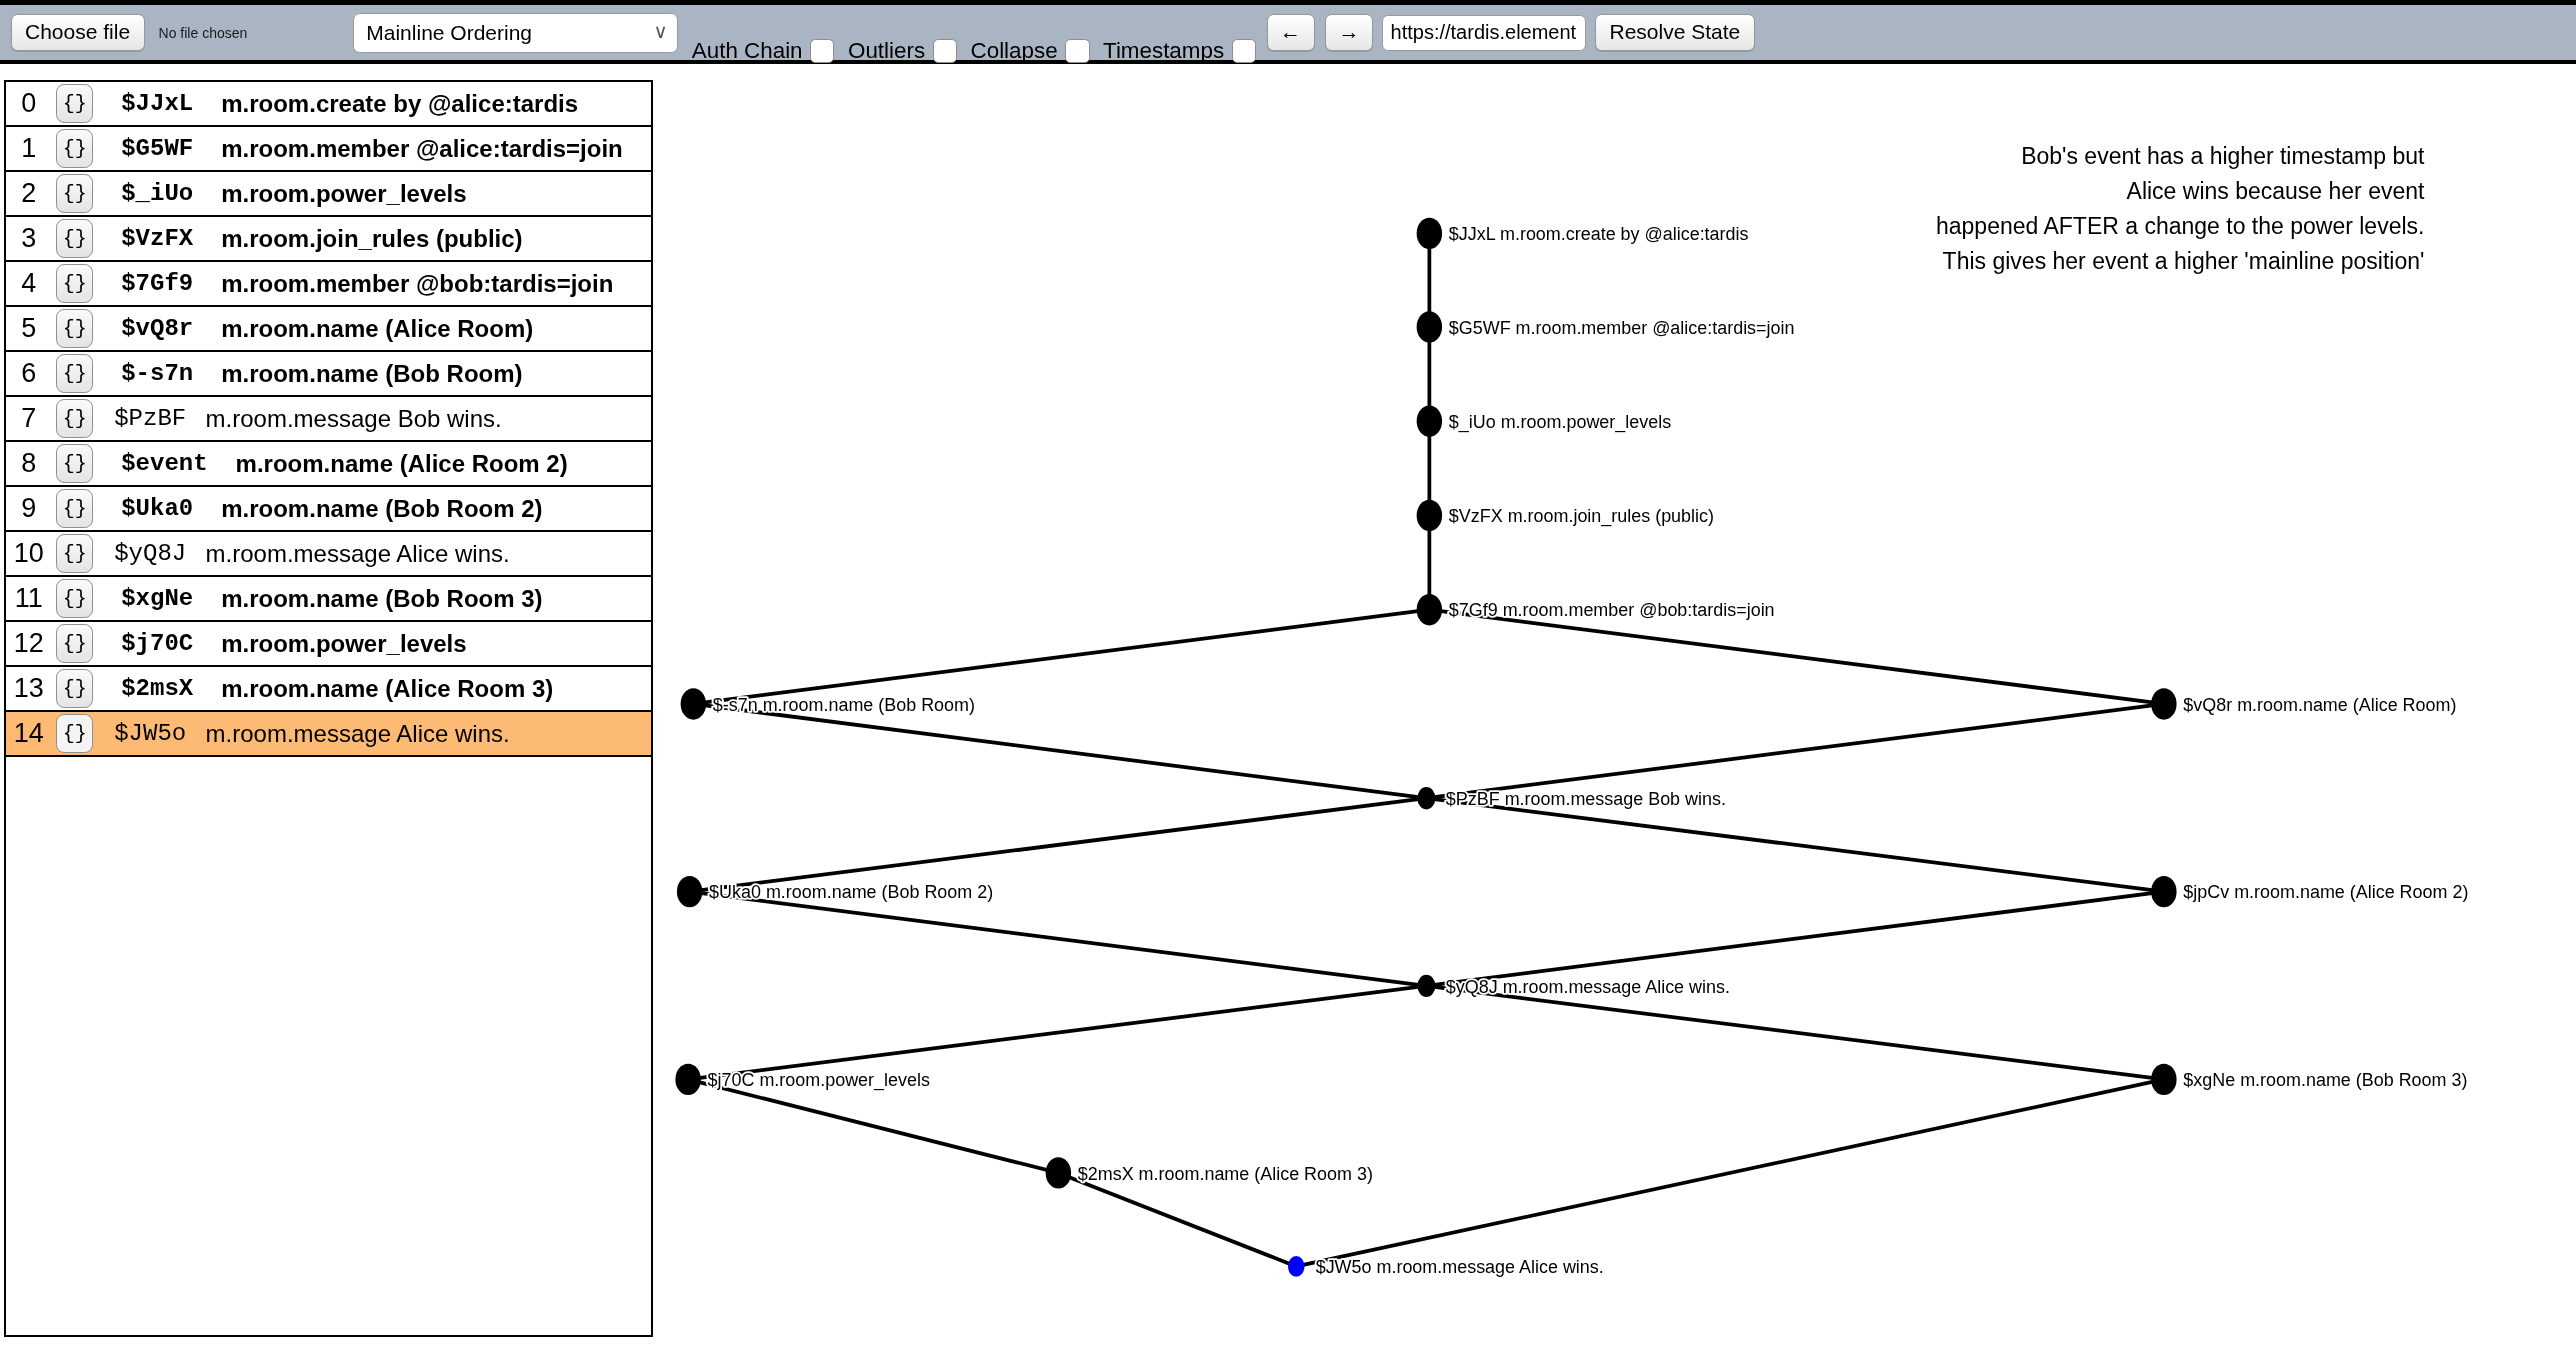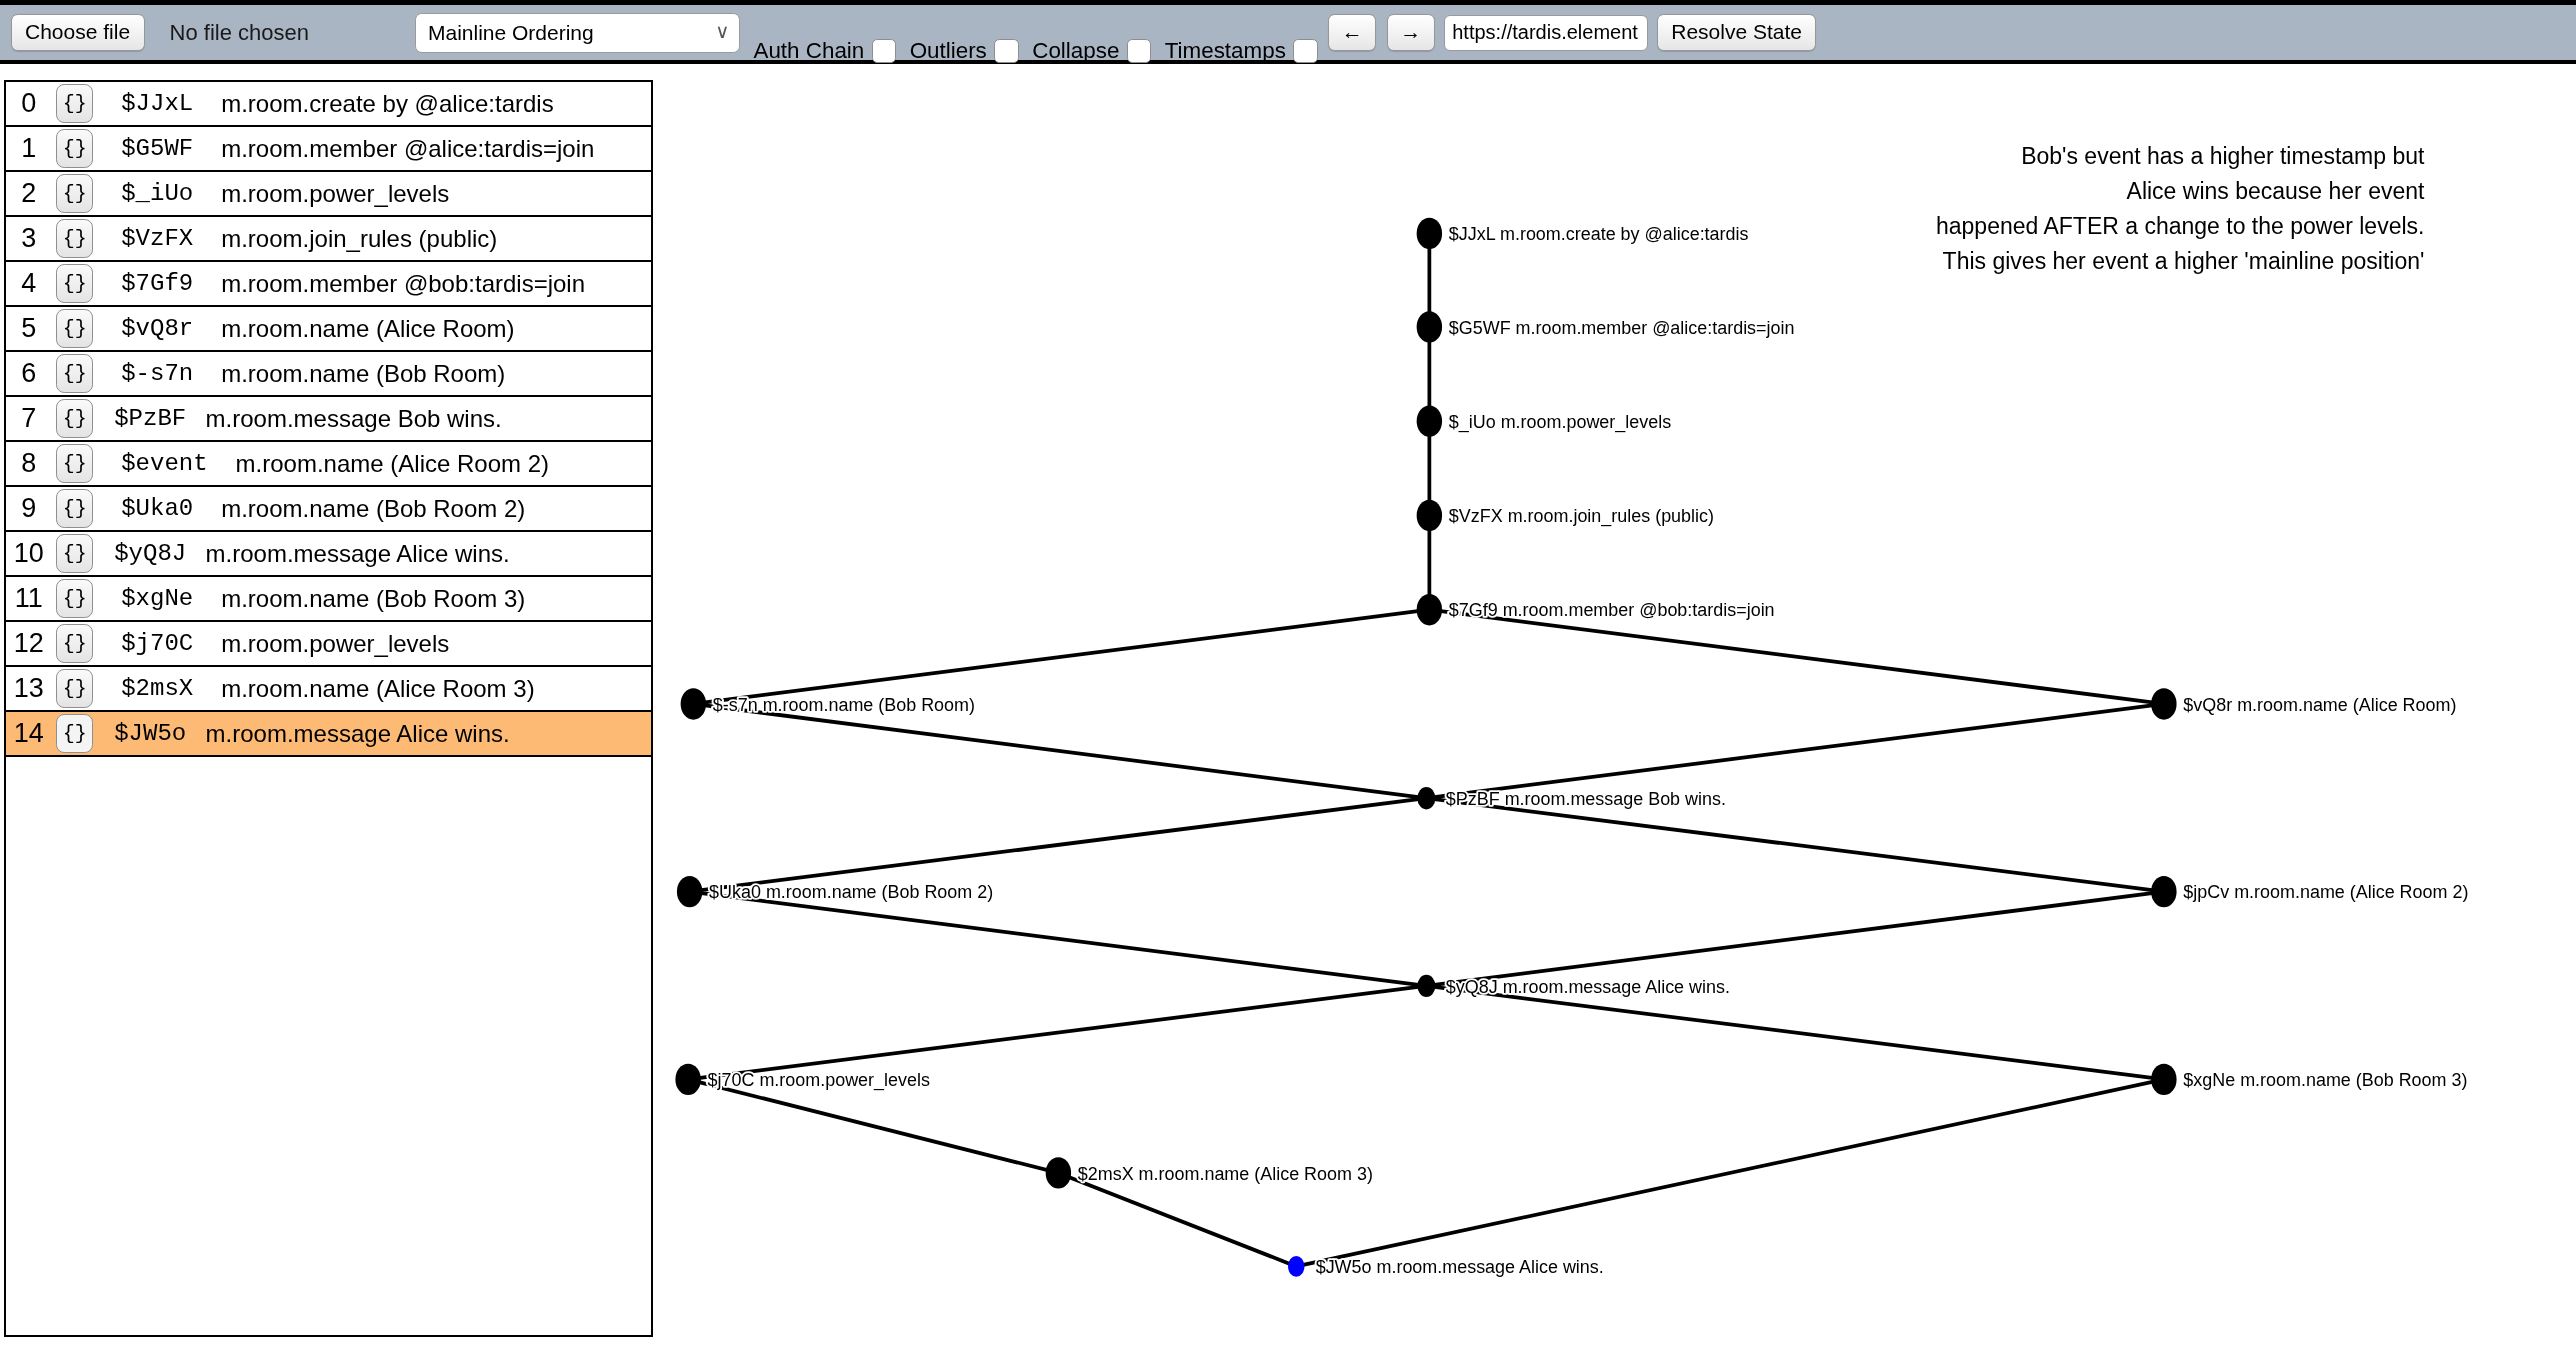--- a/index.html
+++ b/index.html
@@ -15,21 +15,21 @@
     padding-left:10.5px;
   }
   .btn{
     background:linear-gradient(#ffffff,#e6e6e6);
     border:1.5px solid #979797;border-radius:6.7px;
     font-family:"Liberation Sans",sans-serif;
     font-size:21px;color:#000;padding:5.2px 13.5px;line-height:1.15;
     box-shadow:0 0.7px 0.7px rgba(0,0,0,.15);
     white-space:nowrap;
   }
-  .no-file{font-size:22px;color:#1a1a1a;margin-left:25px;}
+  .no-file{font-size:14px;color:#1a1a1a;margin-left:14px;}
   .select-wrap{position:relative;margin-left:106px;}
   select.ordering{
     -webkit-appearance:none;appearance:none;
     width:325px;height:40px;background:#ffffff;
     border:1.5px solid #9a9a9a;border-radius:6.7px;
     font-size:21px;font-family:"Liberation Sans",sans-serif;color:#000;
     padding:0 37px 0 12px;
   }
   .select-chevron{
     position:absolute;right:10.5px;top:7.5px;font-size:19.4px;color:#555;
@@ -69,21 +69,21 @@
     border:1.5px solid #8f8f8f;border-radius:8.2px;
     font-size:20px;font-family:"Liberation Mono",monospace;color:#000;
     display:flex;align-items:center;justify-content:center;padding:0;
   }
   .ev-row.selected .json-btn{background:#f4f4f4;}
   .ev-id{
     margin-left:21px;font-family:"Liberation Mono",monospace;
     font-size:24px;color:#000;white-space:pre;flex:0 0 auto;
   }
   .ev-desc{margin-left:19.4px;font-size:24px;color:#000;white-space:nowrap;}
-  .ev-row.bold .ev-id,.ev-row.bold .ev-desc{font-weight:400;margin-left:28px;}
+  .ev-row.bold .ev-id,.ev-row.bold .ev-desc{font-weight:700;margin-left:28px;}
   
   .annotation{
     position:absolute;left:1936px;top:139px;font-size:23px;line-height:35px;
     color:#000;white-space:nowrap;text-align:right;
   }
   
   svg.graph{position:absolute;left:0;top:0;pointer-events:none;}
   svg.graph ellipse{pointer-events:auto;}
   svg.graph text{
     font-family:"Liberation Sans",sans-serif;font-size:24px;fill:#000;

